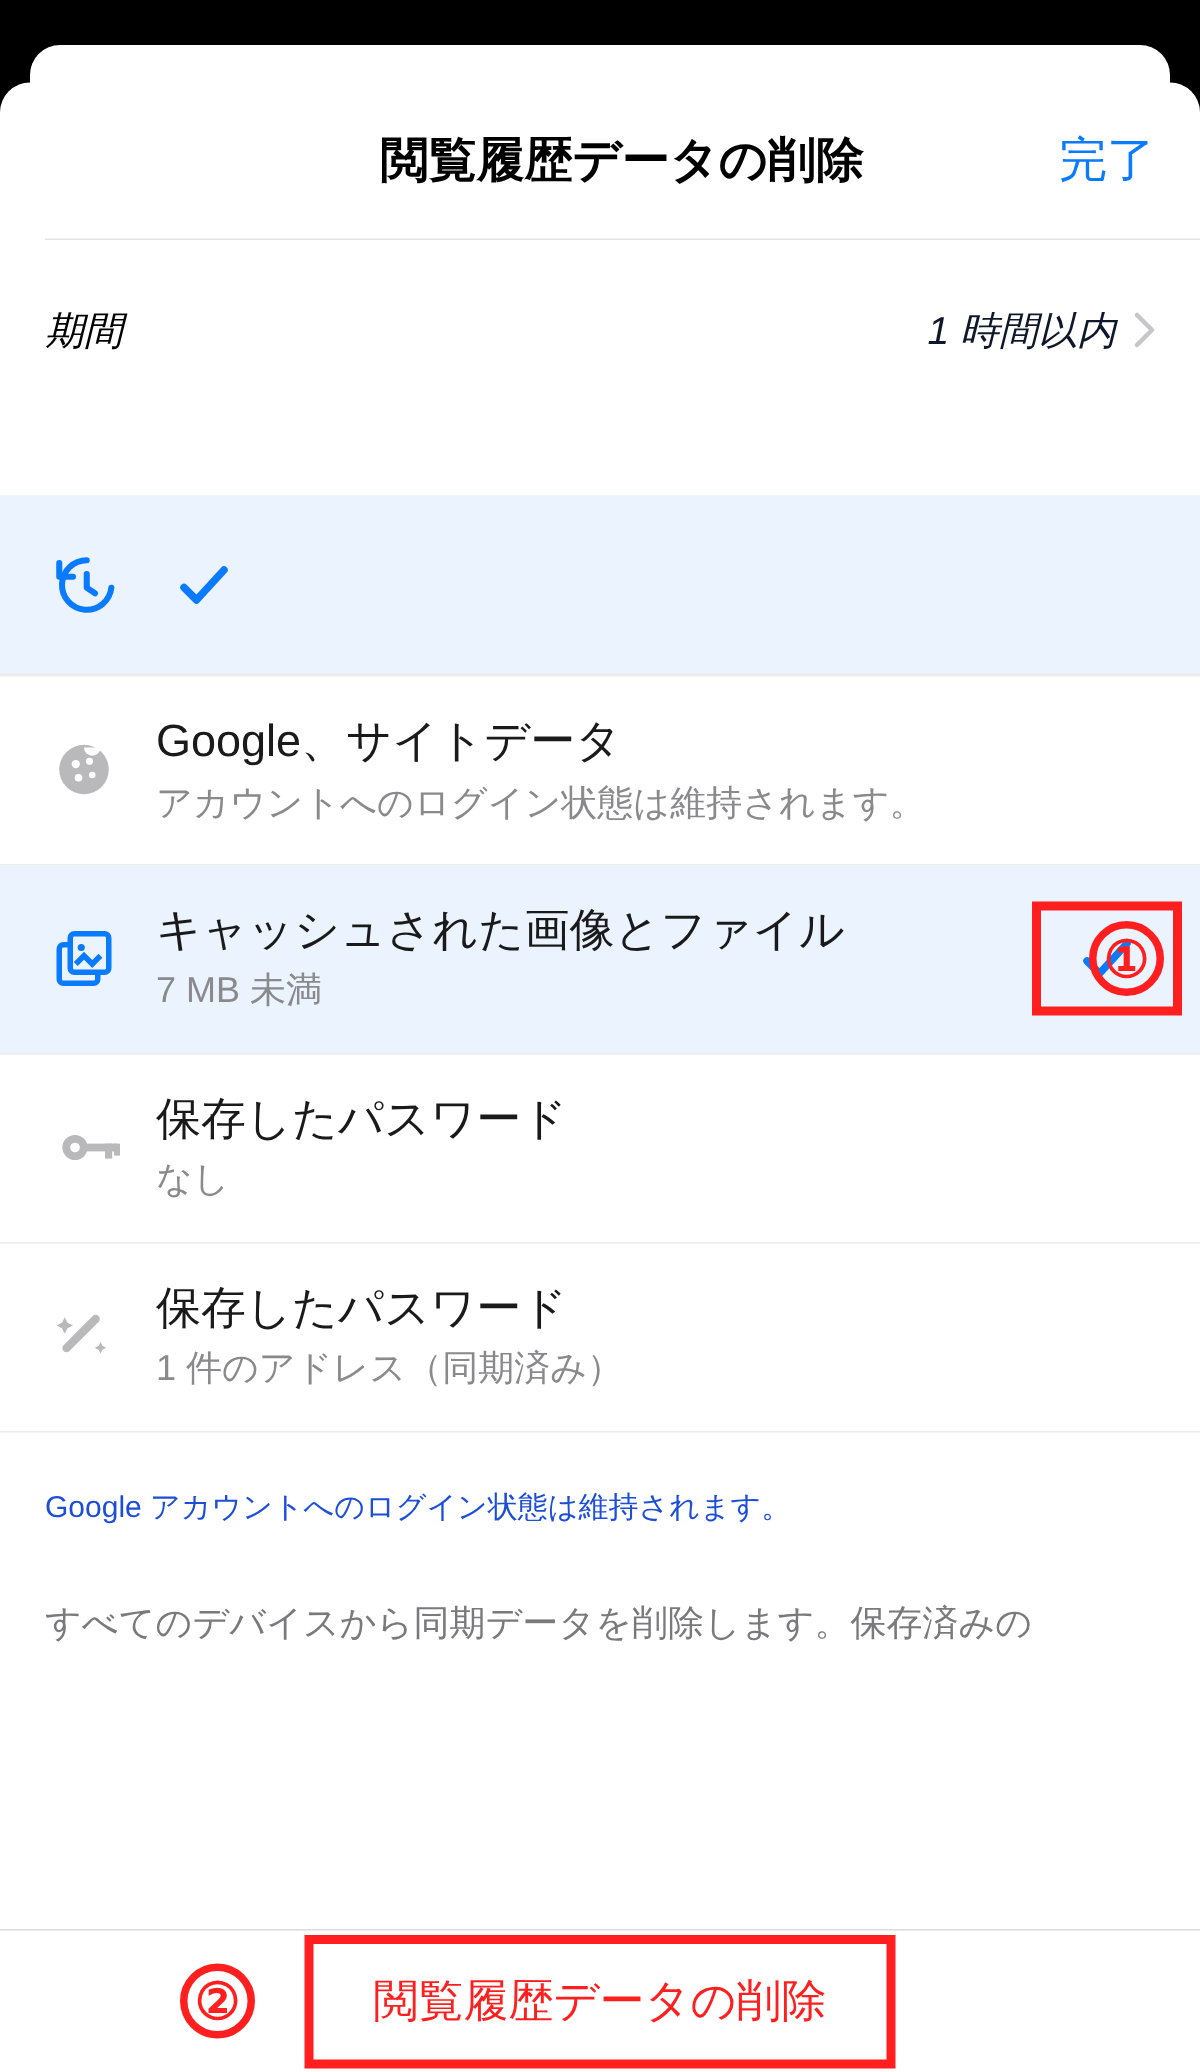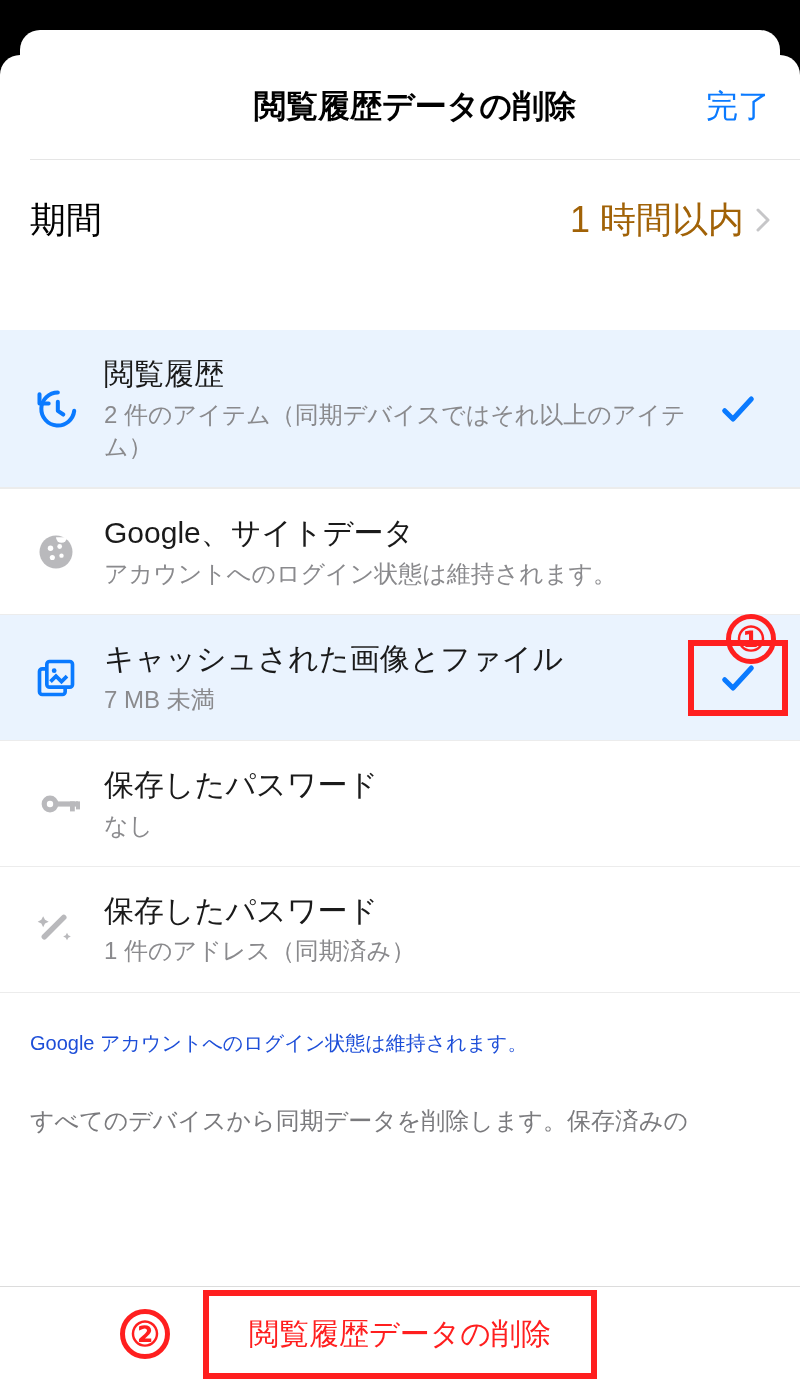--- a/index.html
+++ b/index.html
@@ -4,23 +4,23 @@
 <style>
   * { box-sizing: border-box; margin: 0; padding: 0; }
   html, body { width: 800px; height: 1381px; font-family: -apple-system, "Hiragino Sans", "Hiragino Kaku Gothic ProN", Meiryo, sans-serif; background: #fff; color: #000; }
   .backdrop { position: absolute; top:0; left:0; right:0; height:85px; background:#000; }
   .sheet-back { position:absolute; top:30px; left:20px; right:20px; height:60px; background:#fff; border-radius:20px 20px 0 0; }
   .sheet { position:absolute; top:55px; left:0; right:0; bottom:0; background:#fff; border-radius:20px 20px 0 0; overflow:hidden;padding-left:30px; }
   .header { position:relative; height:105px; display:flex; align-items:center; justify-content:center; border-bottom:1px solid #e5e5e5; }
   .header-title { font-size:32px; font-weight:700; }
   .header-done { position:absolute; right:30px; top:0; bottom:0; display:flex; align-items:center; font-size:32px; font-weight:400; color:#0a7aff; }
   .row { display:flex; align-items:center; padding:0 30px; }
-  .time-row { height:120px; justify-content:space-between; font-size:36px; }
+  .time-row { height:120px; justify-content:space-between; font-size:26px;font-style:italic; }
   .time-label { color:#000; }
-  .time-value { color:#a16207; display:flex; align-items:center; gap:12px; }
+  .time-value { color:#0f172a; display:flex; align-items:center; gap:12px; }
   .chev { font-size:34px; color:#c6c6c8; }
   .items-top-gap { height:50px; }
   .item { display:flex; align-items:center; padding:24px 30px 24px 34px; border-bottom:1px solid #ececec; min-height:120px; }
   .item.selected { background:#eaf3fe; }
   .item .icon-slot { width:70px; flex:0 0 70px; display:flex; align-items:center; justify-content:flex-start; }
   .item .text-slot { flex:1 1 auto; padding-right:10px; }
   .item .check-slot { width:64px; flex:0 0 64px; display:flex; align-items:center; justify-content:center; }
   .item-title { font-size:30px; font-weight:400; color:#1a1a1a; line-height:1.35; }
   .item-sub { font-size:24px; color:#8a8a8d; margin-top:4px; line-height:1.35; }
   .check { color:#0a7aff; }
@@ -64,24 +64,20 @@
 
     <div class="items-top-gap"></div>
 
     <div class="item selected">
       <div class="icon-slot">
         <svg width="44" height="44" viewBox="0 0 24 24">
             <path d="M13 3a9 9 0 1 0 8.94 10" stroke="#0a7aff" stroke-width="2.2" fill="none" stroke-linecap="round"></path>
             <path d="M3 4v5h5" stroke="#0a7aff" stroke-width="2.2" fill="none" stroke-linecap="round" stroke-linejoin="round"></path>
             <path d="M13 8v5l3 2" stroke="#0a7aff" stroke-width="2.2" fill="none" stroke-linecap="round" stroke-linejoin="round"></path>
           </svg>
-      </div>
-      <div class="text-slot">
-        <div class="item-title">閲覧履歴</div>
-        <div class="item-sub">2 件のアイテム（同期デバイスではそれ以上のアイテム）</div>
       </div>
       <div class="check-slot check">
         <svg width="40" height="40" viewBox="0 0 24 24">
             <path d="M4 13l5 5L20 6" stroke="#0a7aff" stroke-width="3" fill="none" stroke-linecap="round" stroke-linejoin="round"></path>
           </svg>
       </div>
     </div>
 
     <div class="item" style="border-top:1px solid #ececec;">
       <div class="icon-slot">

